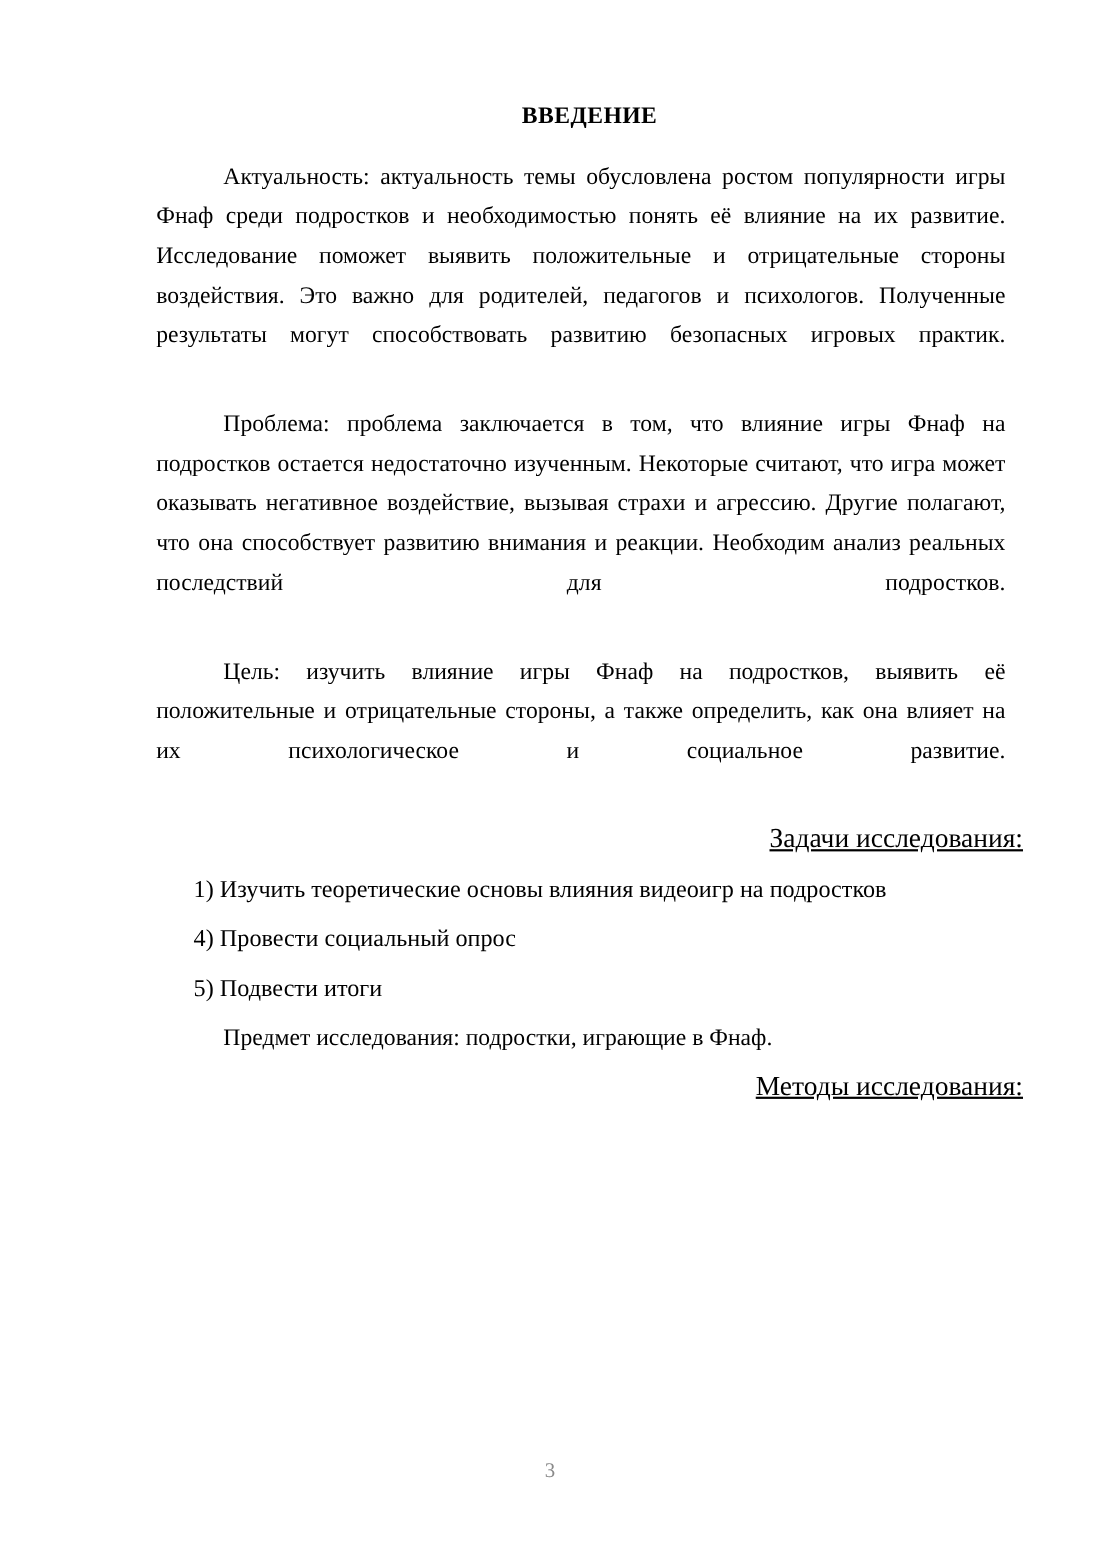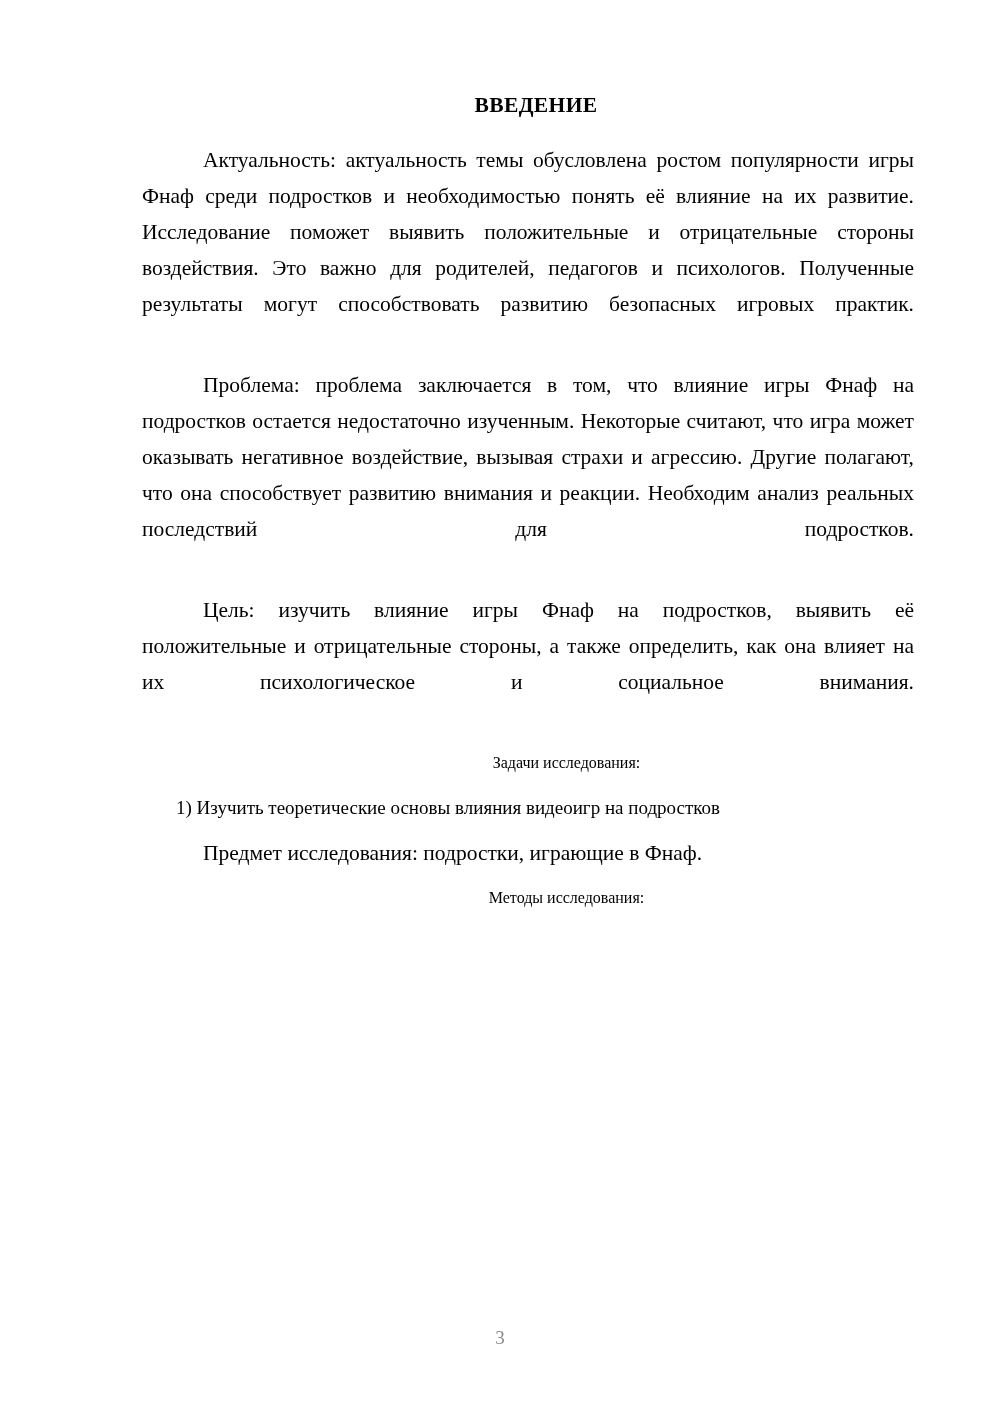--- a/index.html
+++ b/index.html
@@ -55,42 +55,43 @@
   
   .para::after {
     content: "";
     display: inline-block;
     width: 100%;
   }
 
   .para.no-stretch::after { display: none; }
 
   .list-item {
-    font-size: 19px;
+    font-size: 22px;
     line-height: 36px;
     text-align: justify;
     text-justify: inter-word;
     text-indent: 34px;
     margin: 0 0 9px 0;
   }
 
   .list-item::after {
     content: "";
     display: inline-block;
     width: 100%;
   }
 
   .list-item.short::after { display: none; }
 
   .section-label {
-    font-size: 16px;
+    font-size: 25px;
     line-height: 36px;
     text-indent: 61px;
-    text-align: center;
+    text-align: right;
     margin: 0 0 9px 0;
+    text-decoration: underline;
   }
 
   .page-number {
     position: absolute;
     left: 0;
     top: 1326px;
     width: 1000px;
     text-align: center;
     font-size: 19px;
     line-height: 24px;
@@ -103,29 +104,31 @@
 <div class="page">
 
   <div class="content">
 
     <h1 class="doc-title">ВВЕДЕНИЕ</h1>
 
     <p class="para">Актуальность: актуальность темы обусловлена ростом популярности игры Фнаф среди подростков и необходимостью понять её влияние на их развитие. Исследование поможет выявить положительные и отрицательные стороны воздействия. Это важно для родителей, педагогов и психологов. Полученные результаты могут способствовать развитию безопасных игровых практик.</p>
 
     <p class="para">Проблема: проблема заключается в том, что влияние игры Фнаф на подростков остается недостаточно изученным. Некоторые считают, что игра может оказывать негативное воздействие, вызывая страхи и агрессию. Другие полагают, что она способствует развитию внимания и реакции. Необходим анализ реальных последствий для подростков.</p>
 
-    <p class="para">Цель: изучить влияние игры Фнаф на подростков, выявить её положительные и отрицательные стороны, а также определить, как она влияет на их психологическое и социальное внимания.</p>
+    <p class="para">Цель: изучить влияние игры Фнаф на подростков, выявить её положительные и отрицательные стороны, а также определить, как она влияет на их психологическое и социальное развитие.</p>
 
     <p class="section-label">Задачи исследования:</p>
 
     <p class="list-item short">1) Изучить теоретические основы влияния видеоигр на подростков</p>
 
 
 
+    <p class="list-item short">4) Провести социальный опрос</p>
 
+    <p class="list-item short">5) Подвести итоги</p>
 
 
     <p class="para no-stretch">Предмет исследования: подростки, играющие в Фнаф.</p>
 
 
     <p class="section-label">Методы исследования:</p>
 
   </div>
 
   <div class="page-number">3</div>

